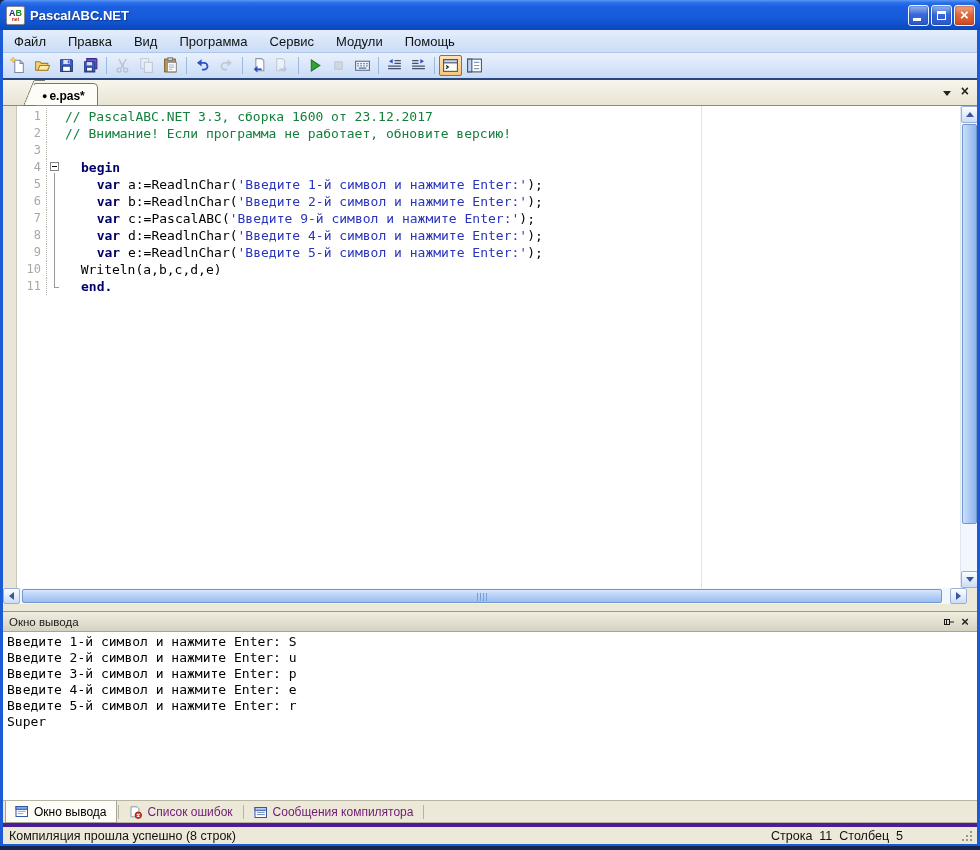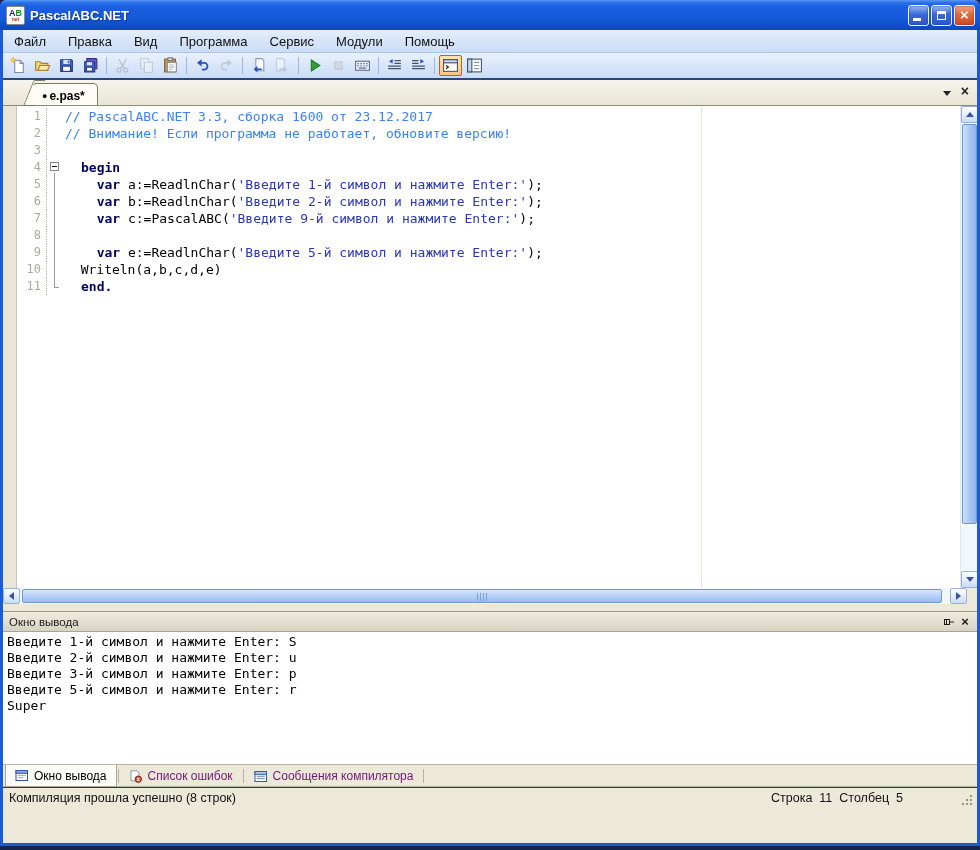--- a/index.html
+++ b/index.html
@@ -67,21 +67,21 @@
   .code-row { display:flex; height:17px; align-items:stretch; font-family:"DejaVu Sans Mono", monospace; }
   .line-num { width:28px; flex:none; text-align:right; padding-right:5px; font-size:12px; color:#a9a9a3; line-height:17px; }
   .fold { width:15px; flex:none; position:relative; border-left:1px dotted #b4b4aa; }
   .fbox { position:absolute; left:3px; top:3px; width:9px; height:9px; background:#fff; border:1px solid #848484; }
   .fbox::after { content:""; position:absolute; left:1px; top:3px; width:5px; height:1px; background:#111; }
   .stem { position:absolute; left:7px; top:14px; bottom:0; width:1px; background:#9a9a9a; }
   .vline { position:absolute; left:7px; top:0; bottom:0; width:1px; background:#9a9a9a; }
   .vhalf { position:absolute; left:7px; top:0; height:9px; width:1px; background:#9a9a9a; }
   .elbow { position:absolute; left:7px; top:9px; width:5px; height:1px; background:#9a9a9a; }
   .code-text { white-space:pre; font-size:13px; line-height:17px; padding-left:4px; }
-  .c-comment { color:#3b82f6; }
+  .c-comment { color:#15803d; }
   .c-kw { color:#00006b; font-weight:bold;margin-left:16px; }
   .c-str { color:#2a35bb; }
   .c-plain { color:#000; }
   .margin-line { position:absolute; left:698px; top:0; bottom:0; width:1px; background:#e4e4da; }
 
   
   .vscroll { position:absolute; right:0; top:0; bottom:0; width:17px; background:#f2f6fd; border-left:1px solid #dfe6f0; }
   .sb-btn { position:absolute; left:0; width:17px; height:17px; background:linear-gradient(#fdfeff,#cbdcf6);
             border:1px solid #9ab0d8; border-radius:2px; display:flex; align-items:center; justify-content:center; }
   .sb-btn.up { top:0; } .sb-btn.down { bottom:0; }
@@ -102,31 +102,31 @@
   .hs-corner { position:absolute; right:0; top:0; width:10px; height:16px; background:#ece9d8; }
 
   .gap-splitter { height:7px; flex:none; background:#ece9d8; }
 
   
   .out-header { height:21px; flex:none; display:flex; align-items:center; padding:0 4px 0 6px;
                 background:linear-gradient(#f0ede0,#d6d2c2); border-top:1px solid #9a9a8c; border-bottom:1px solid #a8a496; }
   .out-title { font-size:11.5px; color:#1a1a1a; flex:1; }
   .oh-btn { width:16px; height:15px; display:flex; align-items:center; justify-content:center; color:#1a1a1a; }
   .oh-btn.close { font-size:13px; font-weight:bold; }
-  .out-body { height:133px; flex:none; background:#fff; border-bottom:1px solid #b8b4a4; overflow:hidden; padding:2px 0 0 4px; }
+  .out-body { height:169px; flex:none; background:#fff; border-bottom:1px solid #b8b4a4; overflow:hidden; padding:2px 0 0 4px; }
   .out-line { font-family:"DejaVu Sans Mono", monospace; font-size:13px; line-height:16px; color:#000; white-space:pre; }
 
   
   .btabs { height:22px; flex:none; background:#ece9d8; display:flex; align-items:stretch; padding-left:2px; }
   .btab { display:flex; align-items:center; gap:5px; padding:0 9px; font-size:12px; color:#701a75; position:relative; }
   .btab.active { background:#fdfcf7; border:1px solid #a8a496; border-top:none; color:#000; }
   .btab-sep { width:1px; background:#b6b2a2; margin:4px 1px; }
 
   
-  .statusbar { height:21px; flex:none; background:#ece9d8; border-top:1px solid #4c1d95; box-shadow:0 -1px 0 #b8b4a4;
+  .statusbar { height:21px; flex:none; background:#ece9d8; border-top:4px solid #4c1d95; box-shadow:0 -1px 0 #b8b4a4;
                display:flex; align-items:center; padding:0 4px 0 6px; font-size:12.5px; color:#111; }
   .status-msg { flex:1; }
   .status-pos { display:flex; gap:7px; margin-right:58px; }
   .grip { width:12px; height:12px; align-self:flex-end; margin-bottom:2px;
           background:
             radial-gradient(circle at 10px 10px,#9a9684 1px,transparent 1.4px),
             radial-gradient(circle at 10px 6px,#9a9684 1px,transparent 1.4px),
             radial-gradient(circle at 6px 10px,#9a9684 1px,transparent 1.4px),
             radial-gradient(circle at 10px 2px,#9a9684 1px,transparent 1.4px),
             radial-gradient(circle at 6px 6px,#9a9684 1px,transparent 1.4px),
@@ -352,20 +352,21 @@
             <span class="fold">
               <span class="vline"></span>
             </span>
             <span class="code-text"><span class="c-plain">  </span><span class="c-kw">var</span><span class="c-plain"> c:=PascalABC(</span><span class="c-str">'Введите 9-й символ и нажмите Enter:'</span><span class="c-plain">);</span></span>
           </div>
           <div class="code-row">
             <span class="line-num">8</span>
             <span class="fold">
               <span class="vline"></span>
             </span>
+            <span class="code-text"><span class="c-plain">  </span><span class="c-kw">var</span><span class="c-plain"> d:=ReadlnChar(</span><span class="c-str">'Введите 4-й символ и нажмите Enter:'</span><span class="c-plain">);</span></span>
           </div>
           <div class="code-row">
             <span class="line-num">9</span>
             <span class="fold">
               <span class="vline"></span>
             </span>
             <span class="code-text"><span class="c-plain">  </span><span class="c-kw">var</span><span class="c-plain"> e:=ReadlnChar(</span><span class="c-str">'Введите 5-й символ и нажмите Enter:'</span><span class="c-plain">);</span></span>
           </div>
           <div class="code-row">
             <span class="line-num">10</span>
@@ -418,20 +419,21 @@
         </svg>
       </div>
       <div class="oh-btn close">
           <span>×</span>
         </div>
     </div>
     <div class="out-body" id="output-lines">
         <div class="out-line">Введите 1-й символ и нажмите Enter: S</div>
         <div class="out-line">Введите 2-й символ и нажмите Enter: u</div>
         <div class="out-line">Введите 3-й символ и нажмите Enter: p</div>
+        <div class="out-line">Введите 4-й символ и нажмите Enter: e</div>
         <div class="out-line">Введите 5-й символ и нажмите Enter: r</div>
         <div class="out-line">Super</div>
       </div>
 
     <div class="btabs" id="btabs">
         <div class="btab active">
           <span>
             <svg width="14" height="13" viewBox="0 0 14 13">
               <rect x="1" y="1.5" width="11.5" height="10" fill="#fff" stroke="#3355aa"></rect>
               <rect x="1" y="1.5" width="11.5" height="2.8" fill="#88a8e0" stroke="#3355aa"></rect>

